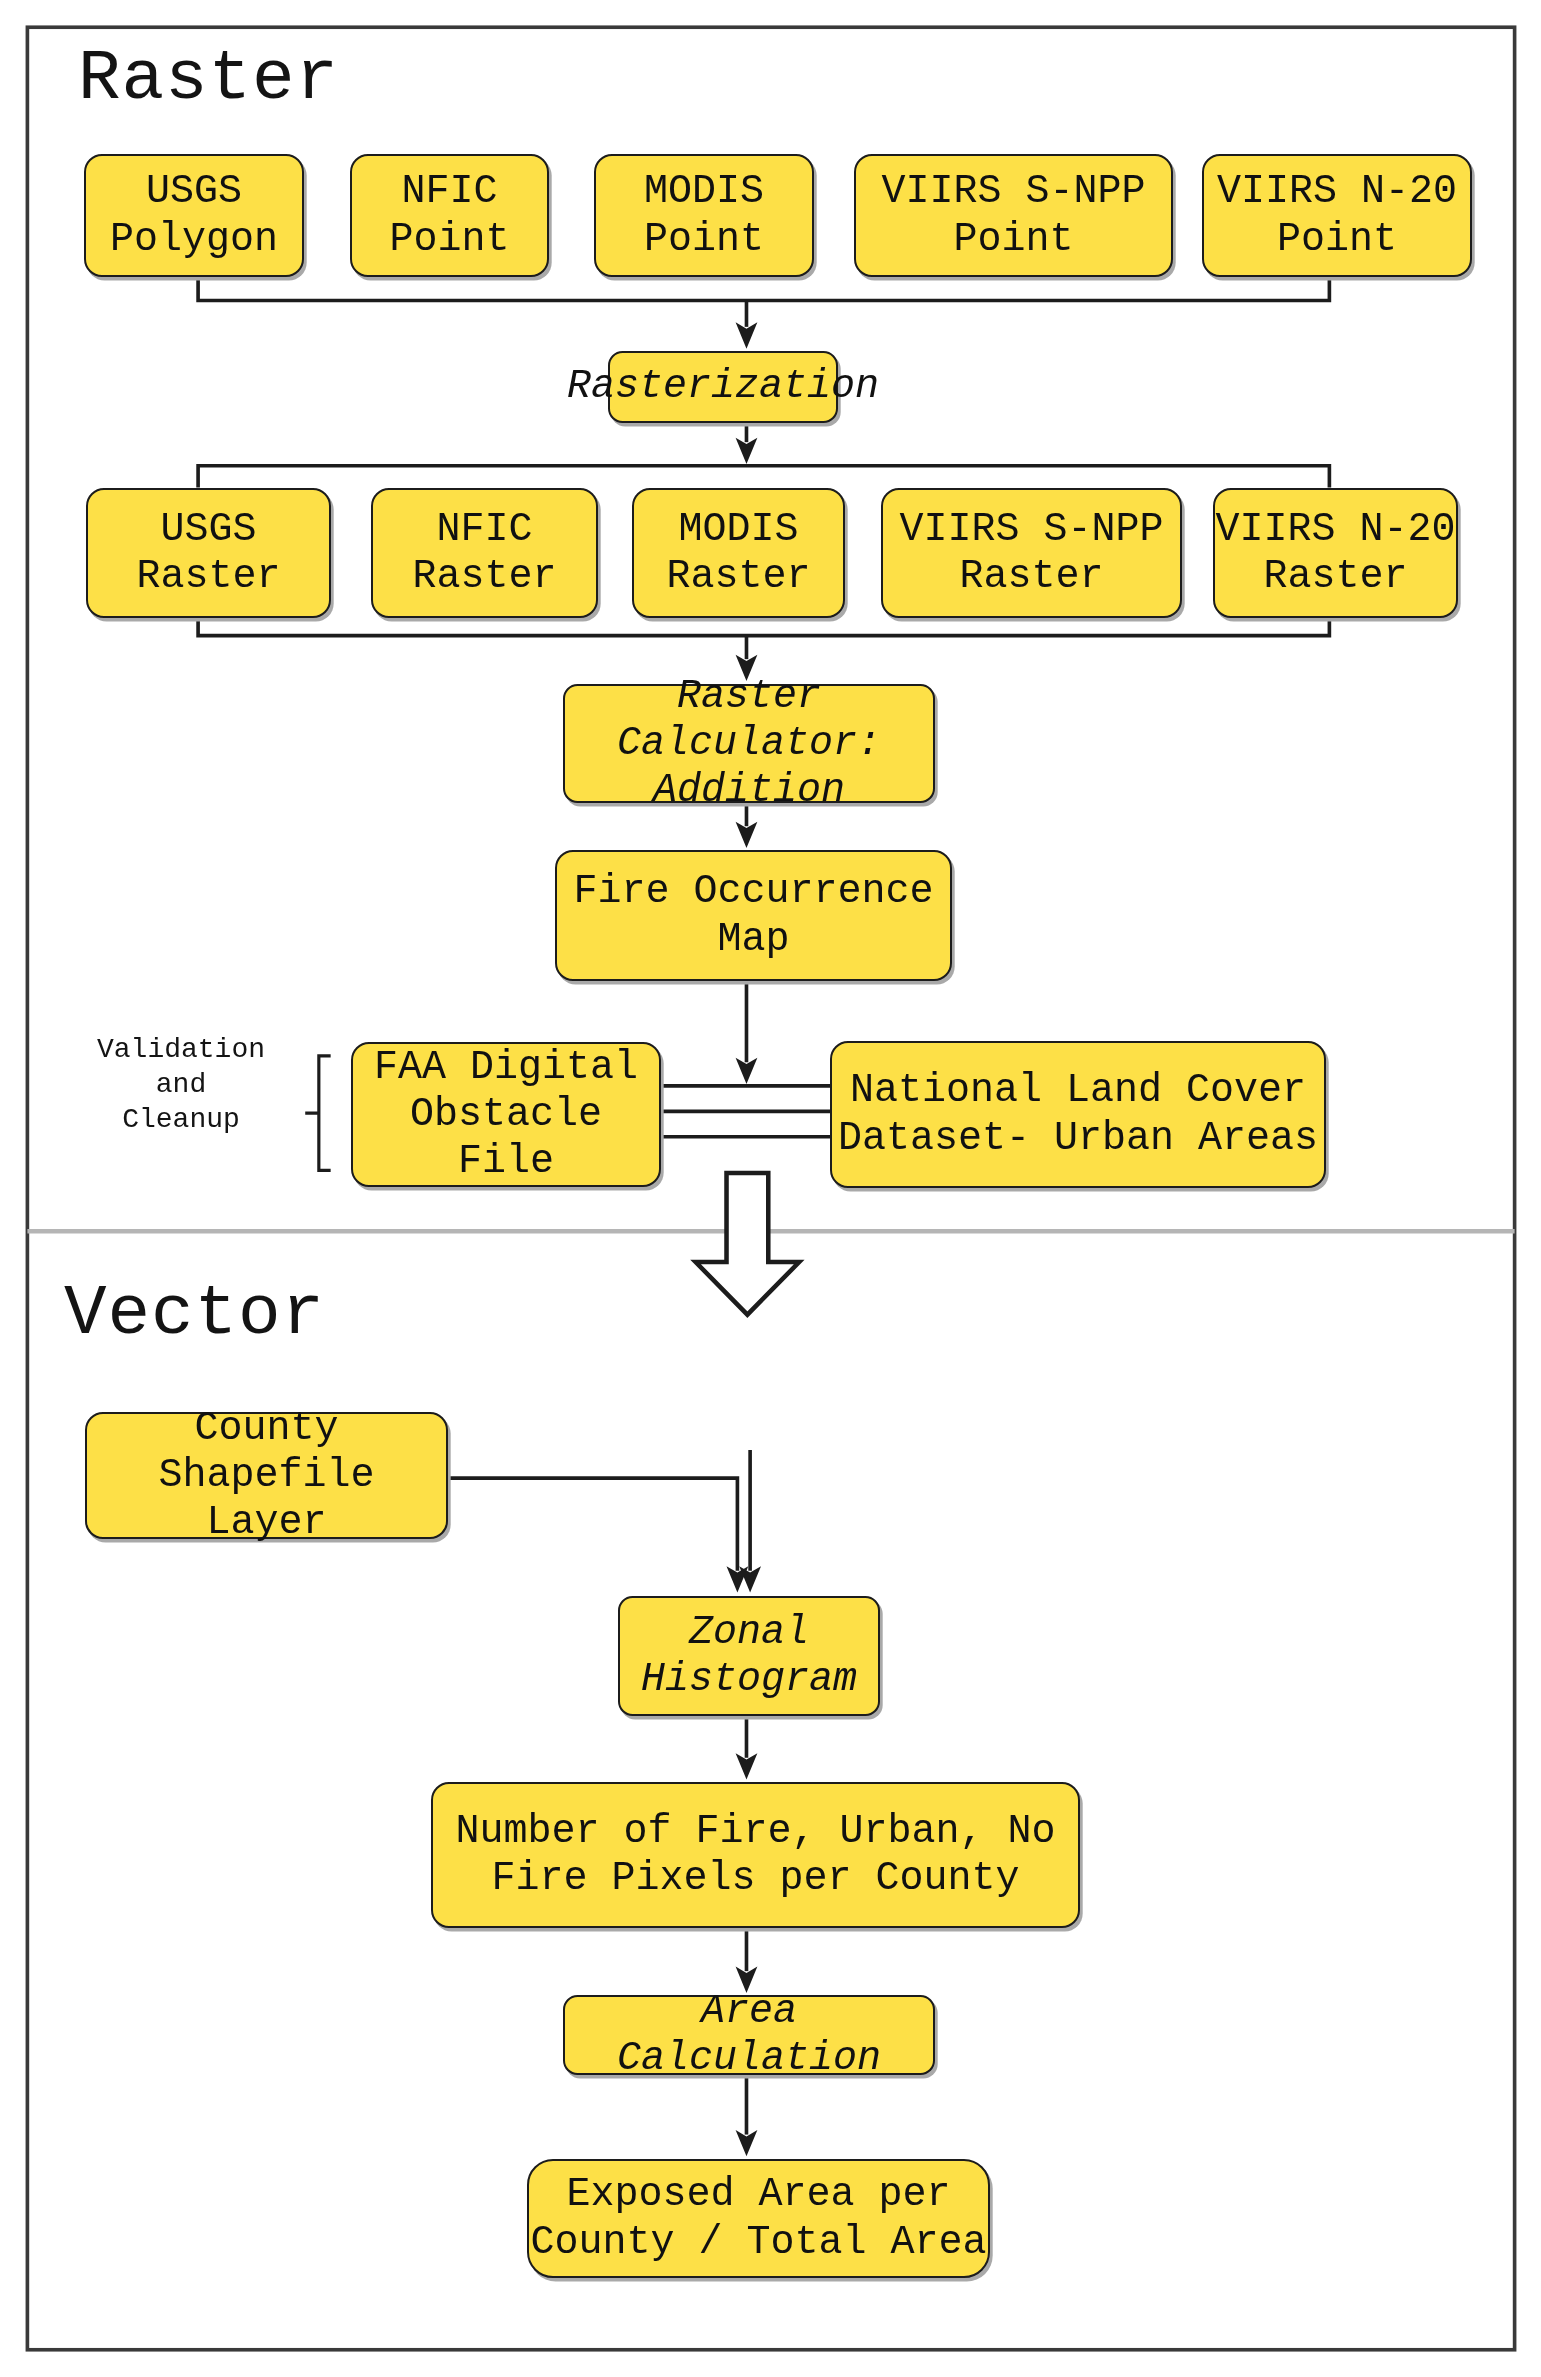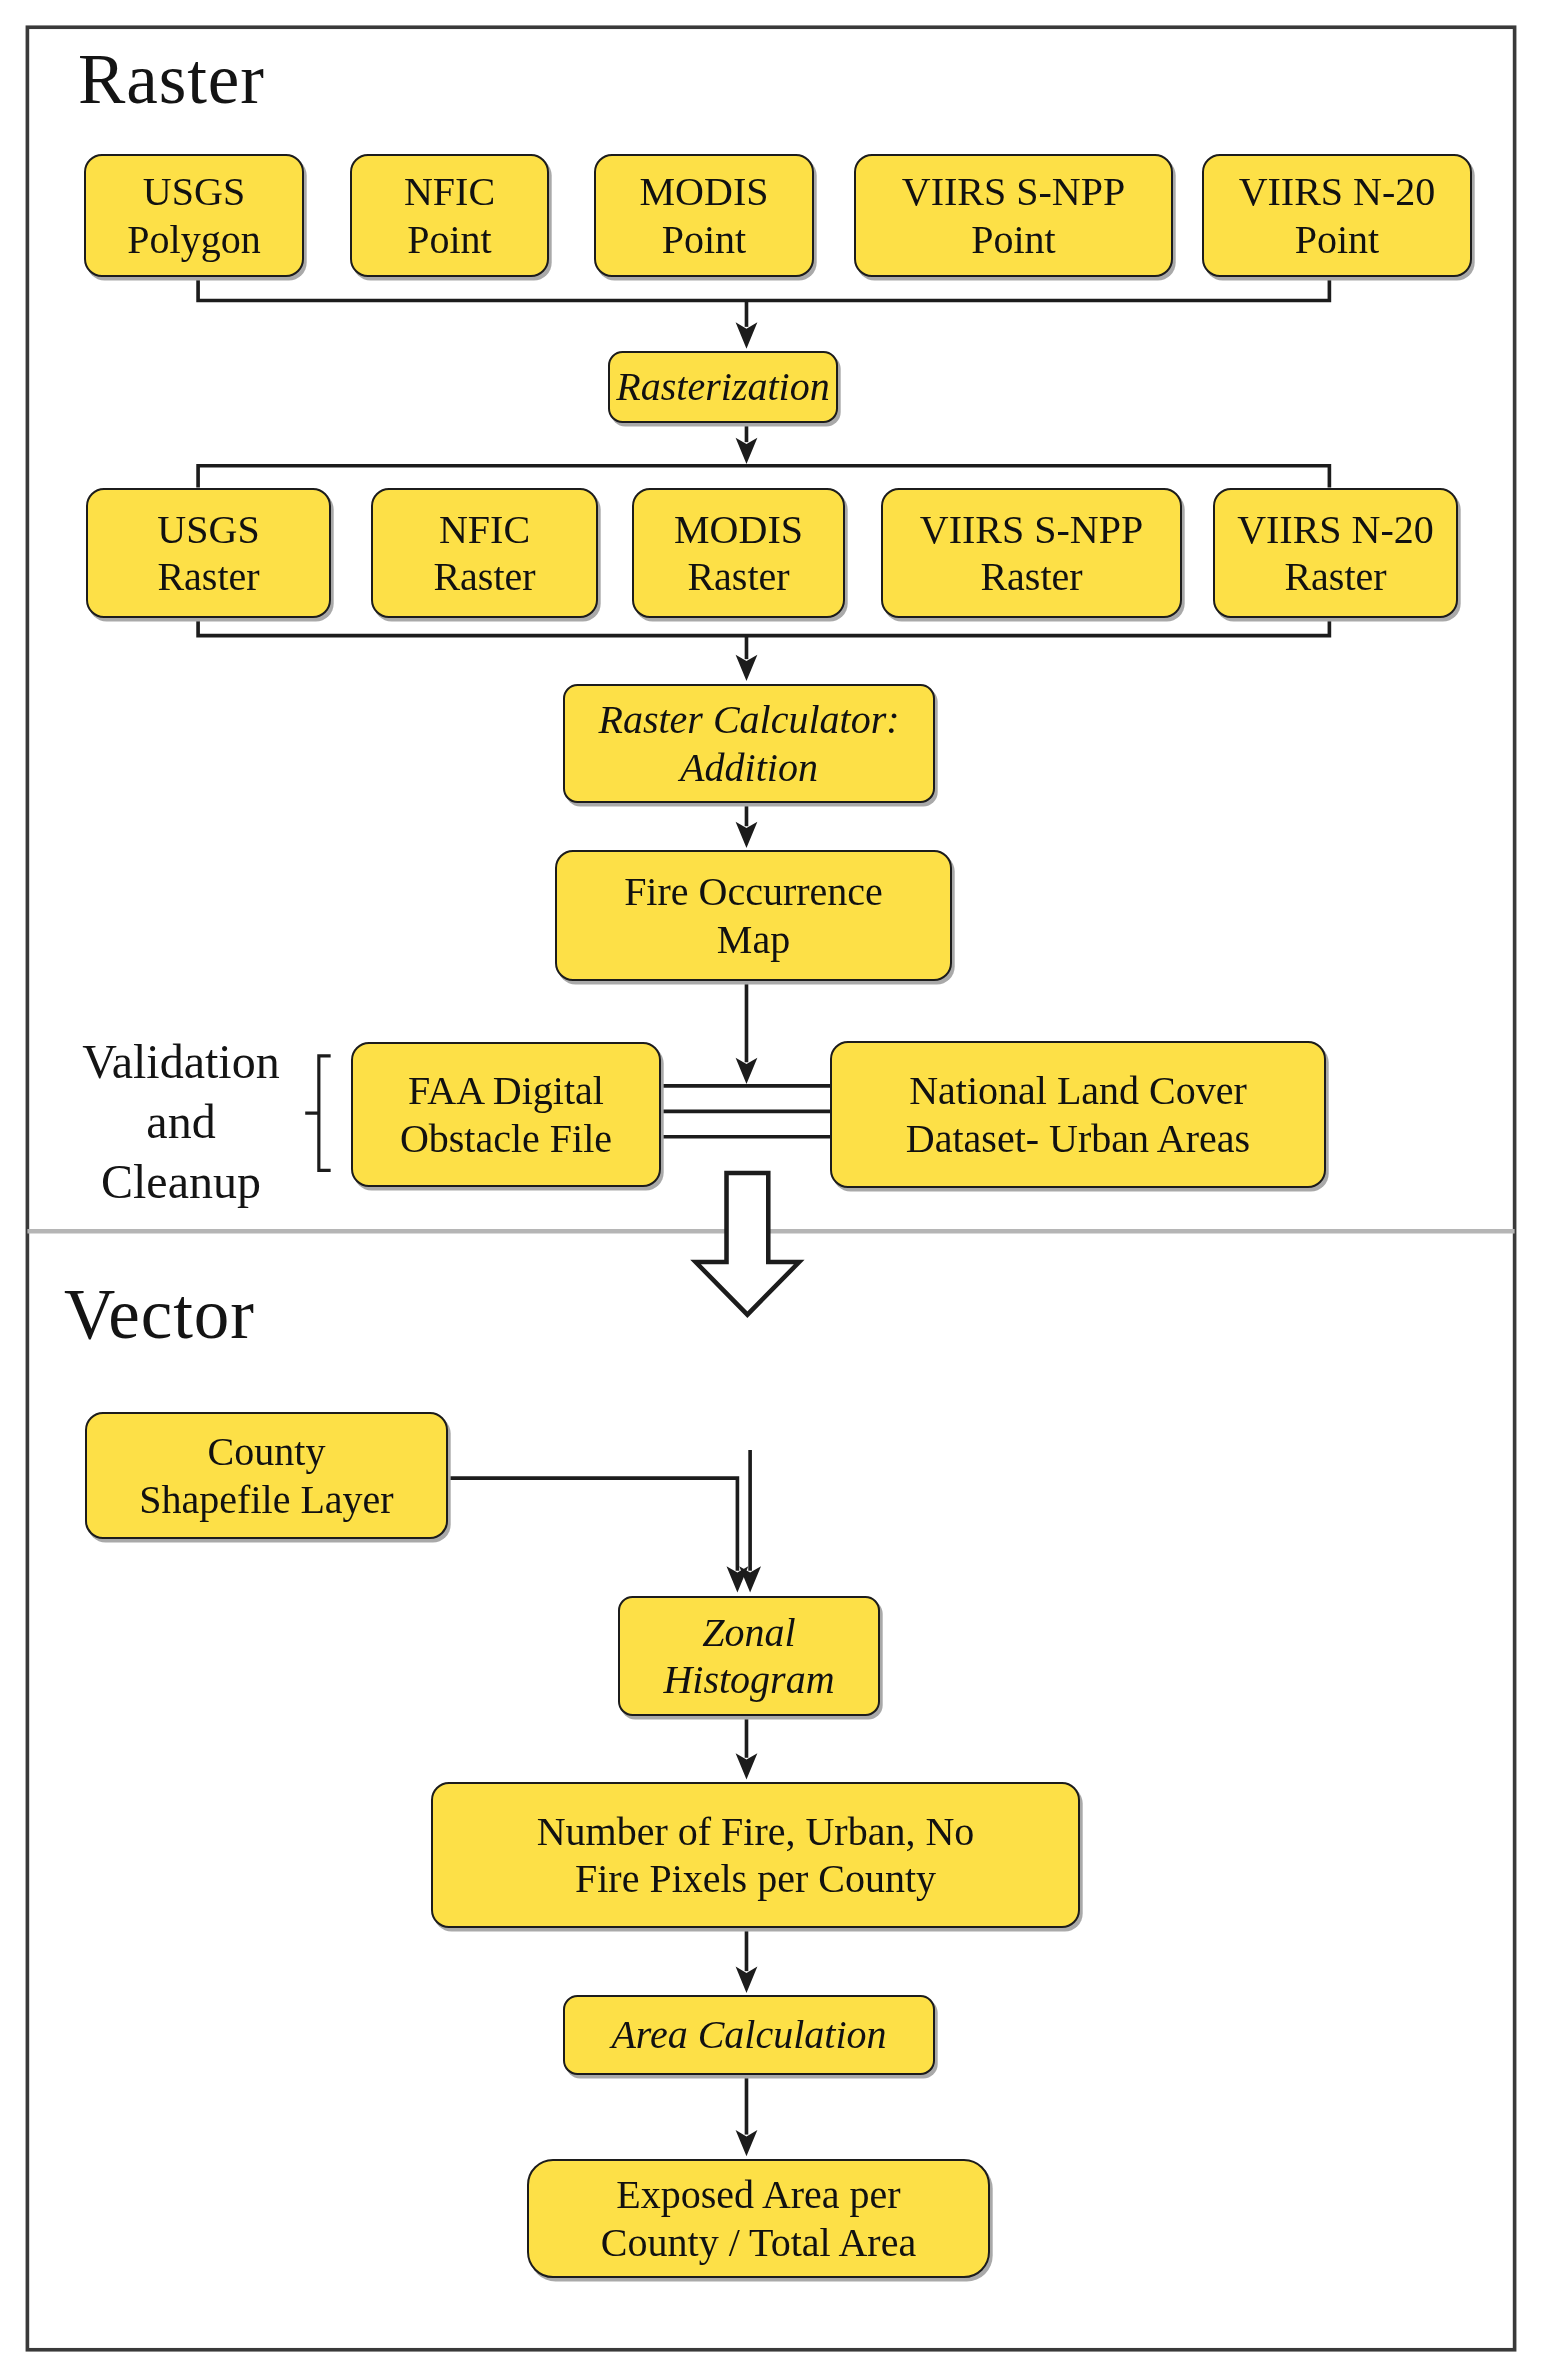--- a/index.html
+++ b/index.html
@@ -1,21 +1,21 @@
 <!DOCTYPE html>
 <html style="font-size:14.5px"><head>
 <meta charset="utf-8">
 <style>
   html, body { margin: 0; padding: 0; background: #ffffff; }
   .canvas {
     position: relative;
     width: 1542px;
     height: 2377px;
     background: #ffffff;
-    font-family: Liberation Serif, serif;
+    font-family: Liberation Mono, monospace;
     color: #111111;
     overflow: hidden;
   }
   .wires {
     position: absolute;
     left: 0; top: 0;
     width: 1542px; height: 2377px;
   }
   .node {
     position: absolute;
@@ -36,21 +36,21 @@
   .node.process { font-style: italic; border-radius: 14.5px; }
   .section-label {
     position: absolute;
     font-size: 71px;
     color: #141414;
     line-height: 1;
     letter-spacing: 0.9px;
   }
   .side-label {
     position: absolute;
-    font-size: 48px;
+    font-size: 28px;
     line-height: 1.25;
     text-align: center;
     white-space: pre-line;
     color: #141414;
   }
 </style>
 </head>
 <body>
 
 <div class="canvas">

